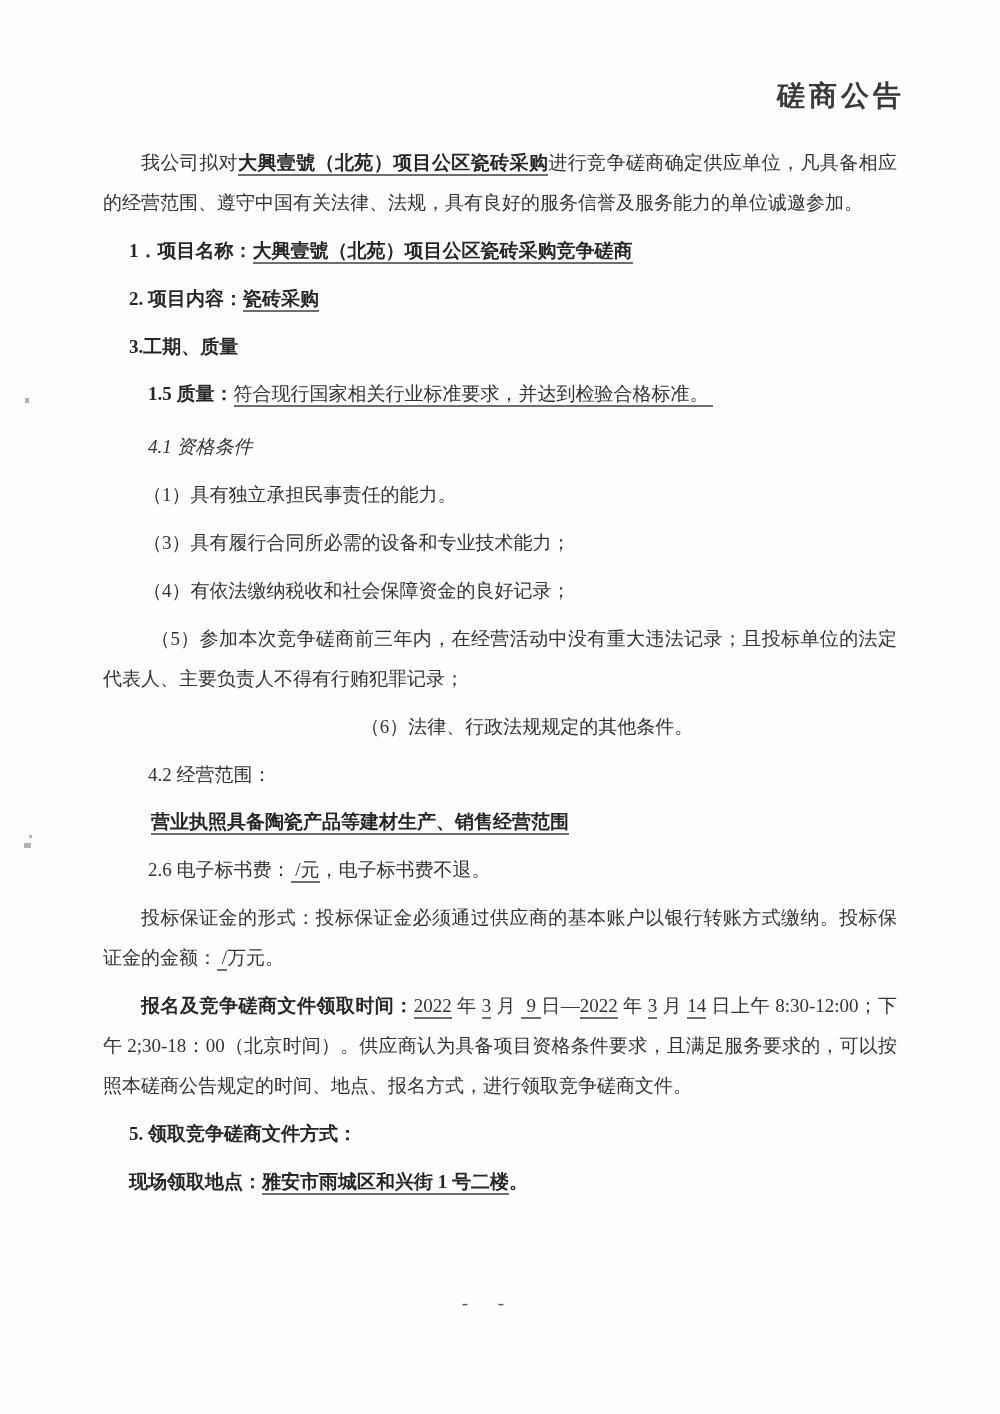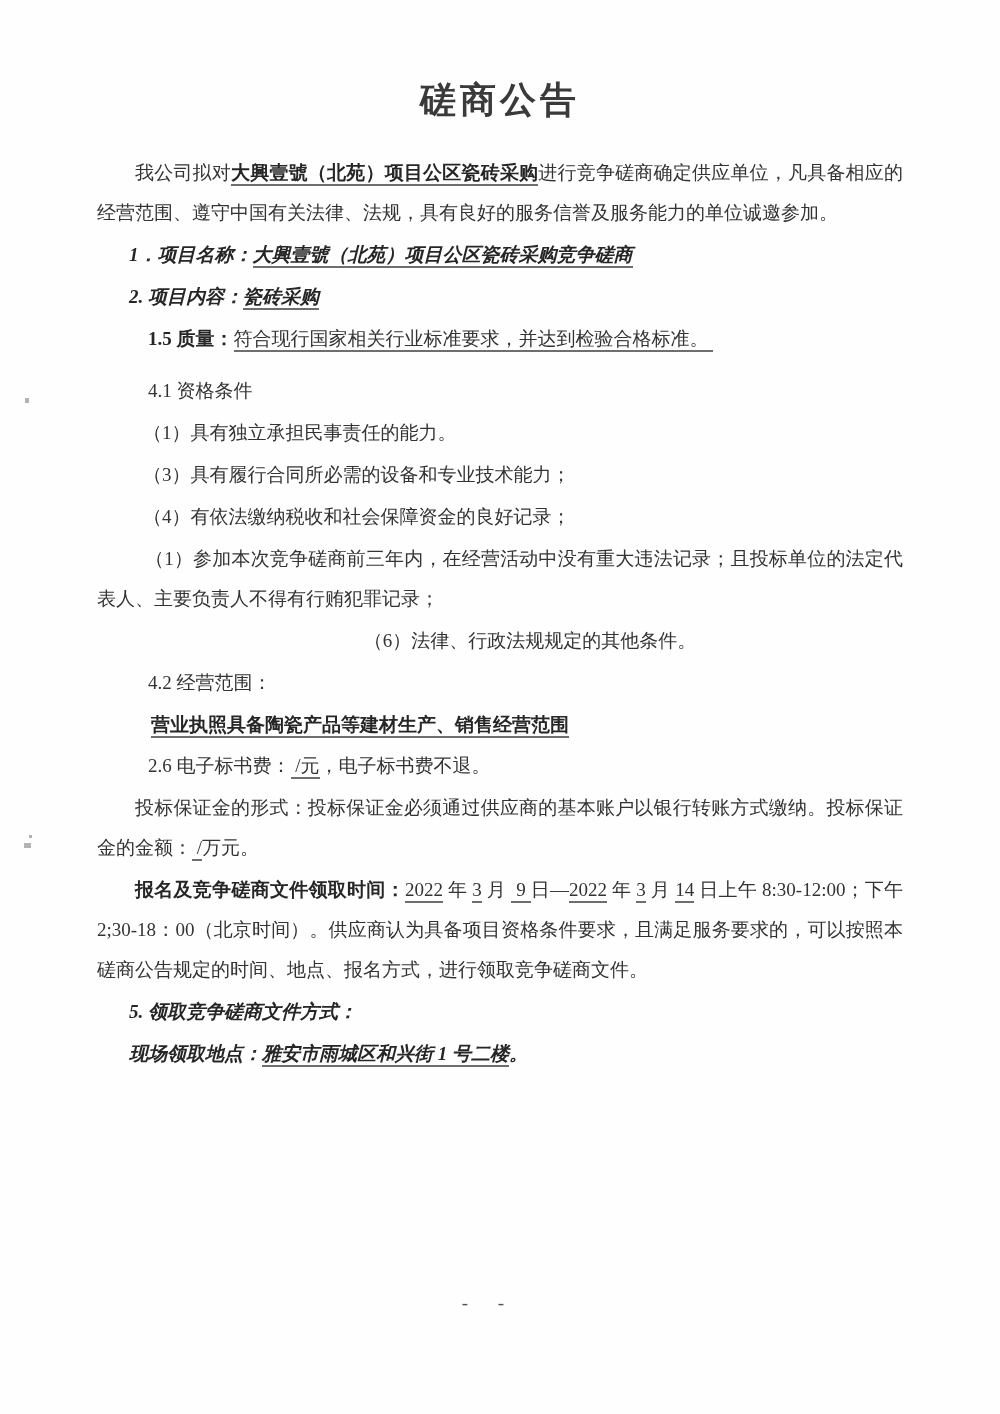--- a/index.html
+++ b/index.html
@@ -11,44 +11,44 @@
     background: #fefefe;
     box-sizing: border-box;
     padding: 78px 95px 0 95px;
     font-family: "Liberation Serif", "DejaVu Serif", serif;
     font-size: 19px;
     color: #333333;
     overflow: hidden;
   }
   .doc-title {
     margin: 0 0 30px 0;
-    text-align: center;
-    font-size: 36px;
+    text-align: right;
+    font-size: 28px;
     font-weight: 700;
     color: #3a3a3a;
     letter-spacing: 4px;
     line-height: 1.25;
   }
   .blk {
-    margin: 2px;
+    margin: 8px;
     line-height: 2.1;
     color: #333333;
   }
   .blk span { white-space: pre-wrap; }
   .b { font-weight: 700; color: #262626; }
   .u { border-bottom: 2px solid #6e6e6e; padding-bottom: 1px; }
   .k-intro { text-indent: 38px; text-align: justify; }
   .k-para  { text-indent: 38px; text-align: justify; }
   .k-hang  { text-indent: 48px; text-align: justify; }
-  .k-num1  { margin-left: 34px; font-style: italic; }
+  .k-num1  { margin-left: 34px; }
   .k-num2  { margin-left: 53px; }
   .k-sub   { margin-left: 56px; }
   .k-paren { margin-left: 48px; }
   .k-paren-deep { margin-left: 62px; text-align: center; }
-  .gap { margin-top: 13px; }
+  .gap { margin-top: 13px; font-style: italic; }
   .page-footer {
     position: absolute;
     left: 0; right: 32px;
     top: 1290px;
     text-align: center;
     font-size: 19px;
     color: #555;
     letter-spacing: 2px;
   }
   .speck {
@@ -62,26 +62,27 @@
 </style>
 </head>
 <body>
 
 <div class="page">
   <h1 class="doc-title">磋商公告</h1>
   <div id="doc-body">
       <p class="blk k-intro"><span>我公司拟对</span><span class="b u">大興壹號（北苑）项目公区瓷砖采购</span><span>进行竞争磋商确定供应单位，凡具备相应的经营范围、遵守中国有关法律、法规，具有良好的服务信誉及服务能力的单位诚邀参加。</span></p>
       <p class="blk k-num1"><span class="b">1．项目名称：</span><span class="b u">大興壹號（北苑）项目公区瓷砖采购竞争磋商</span></p>
       <p class="blk k-num1"><span class="b">2. 项目内容：</span><span class="b u">瓷砖采购</span></p>
+      <p class="blk k-num1"><span class="b">3.工期、质量</span></p>
       <p class="blk k-num2"><span class="b">1.5 质量：</span><span class="u">符合现行国家相关行业标准要求，并达到检验合格标准。 </span></p>
       <p class="blk k-num2 gap"><span>4.1 资格条件</span></p>
       <p class="blk k-paren"><span>（1）具有独立承担民事责任的能力。</span></p>
       <p class="blk k-paren"><span>（3）具有履行合同所必需的设备和专业技术能力；</span></p>
       <p class="blk k-paren"><span>（4）有依法缴纳税收和社会保障资金的良好记录；</span></p>
-      <p class="blk k-hang"><span>（1）参加本次竞争磋商前三年内，在经营活动中没有重大违法记录；且投标单位的法定代表人、主要负责人不得有行贿犯罪记录；</span></p>
+      <p class="blk k-hang"><span>（5）参加本次竞争磋商前三年内，在经营活动中没有重大违法记录；且投标单位的法定代表人、主要负责人不得有行贿犯罪记录；</span></p>
       <p class="blk k-paren-deep"><span>（6）法律、行政法规规定的其他条件。</span></p>
       <p class="blk k-num2"><span>4.2 经营范围：</span></p>
       <p class="blk k-sub"><span class="b u">营业执照具备陶瓷产品等建材生产、销售经营范围</span></p>
       <p class="blk k-num2"><span>2.6 电子标书费：</span><span class="u"> /元</span><span>，电子标书费不退。</span></p>
       <p class="blk k-para"><span>投标保证金的形式：投标保证金必须通过供应商的基本账户以银行转账方式缴纳。投标保证金的金额：</span><span class="u"> /</span><span>万元。</span></p>
       <p class="blk k-para"><span class="b">报名及竞争磋商文件领取时间：</span><span class="u">2022</span><span> 年 </span><span class="u">3</span><span> 月 </span><span class="u"> 9 </span><span>日—</span><span class="u">2022</span><span> 年 </span><span class="u">3</span><span> 月 </span><span class="u">14</span><span> 日上午 8:30-12:00；下午 2;30-18：00（北京时间）。供应商认为具备项目资格条件要求，且满足服务要求的，可以按照本磋商公告规定的时间、地点、报名方式，进行领取竞争磋商文件。</span></p>
       <p class="blk k-num1"><span class="b">5. 领取竞争磋商文件方式：</span></p>
       <p class="blk k-num1"><span class="b">现场领取地点：</span><span class="b u">雅安市雨城区和兴街 1 号二楼</span><span class="b">。</span></p>
     </div>
   <div class="page-footer">-　 -</div>

